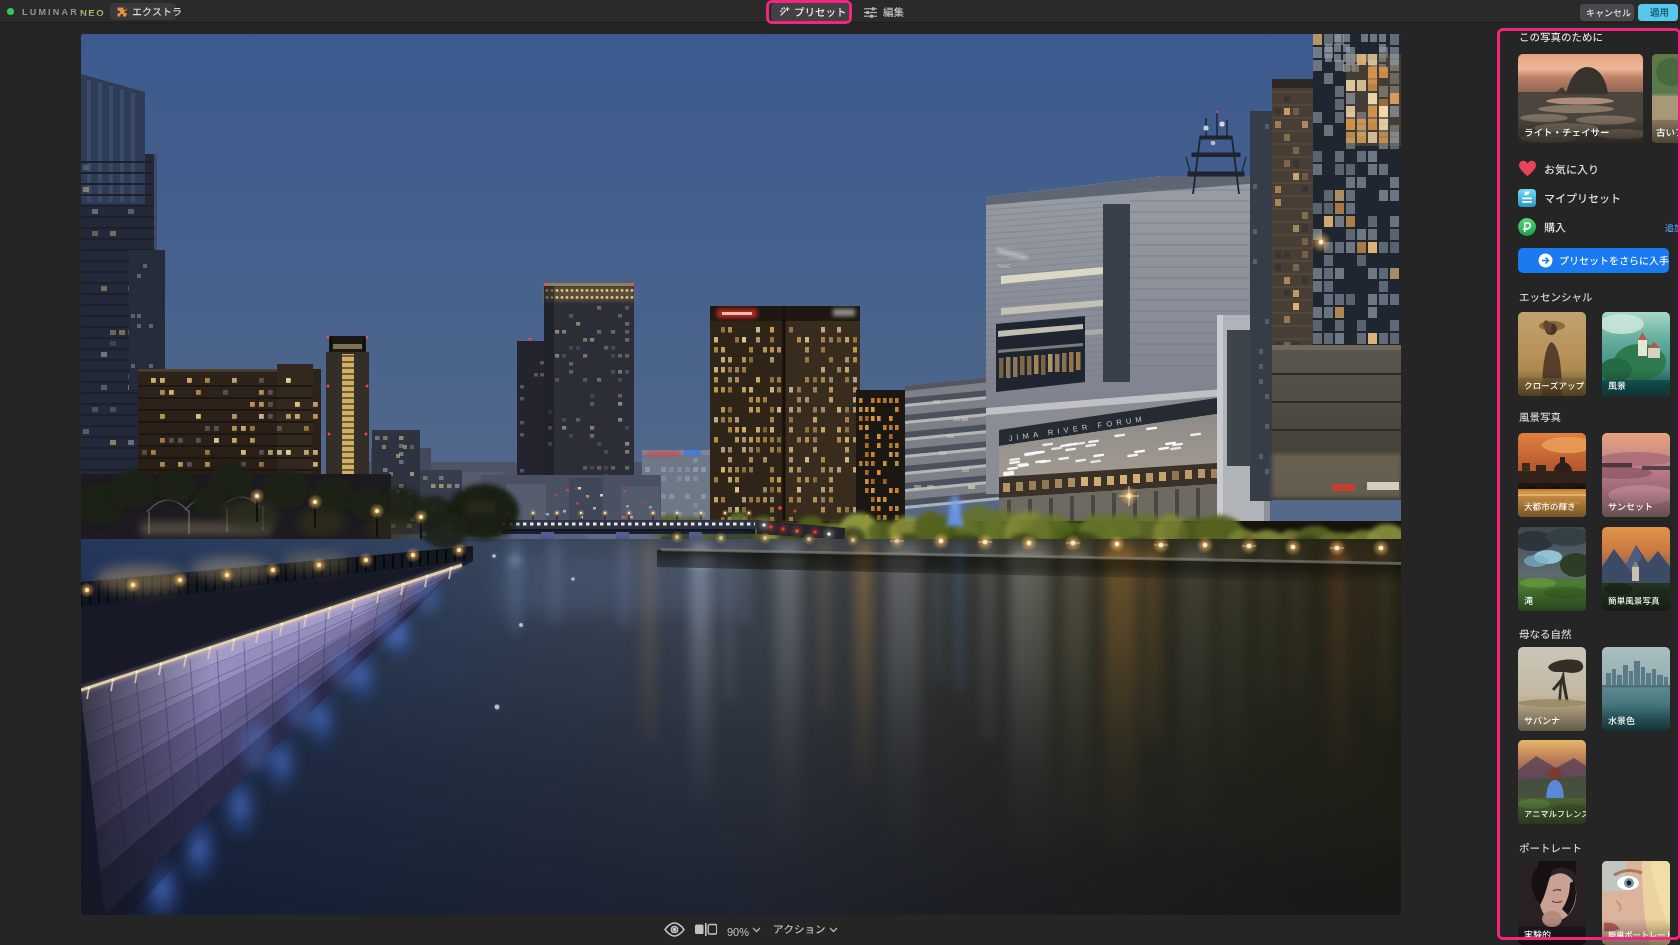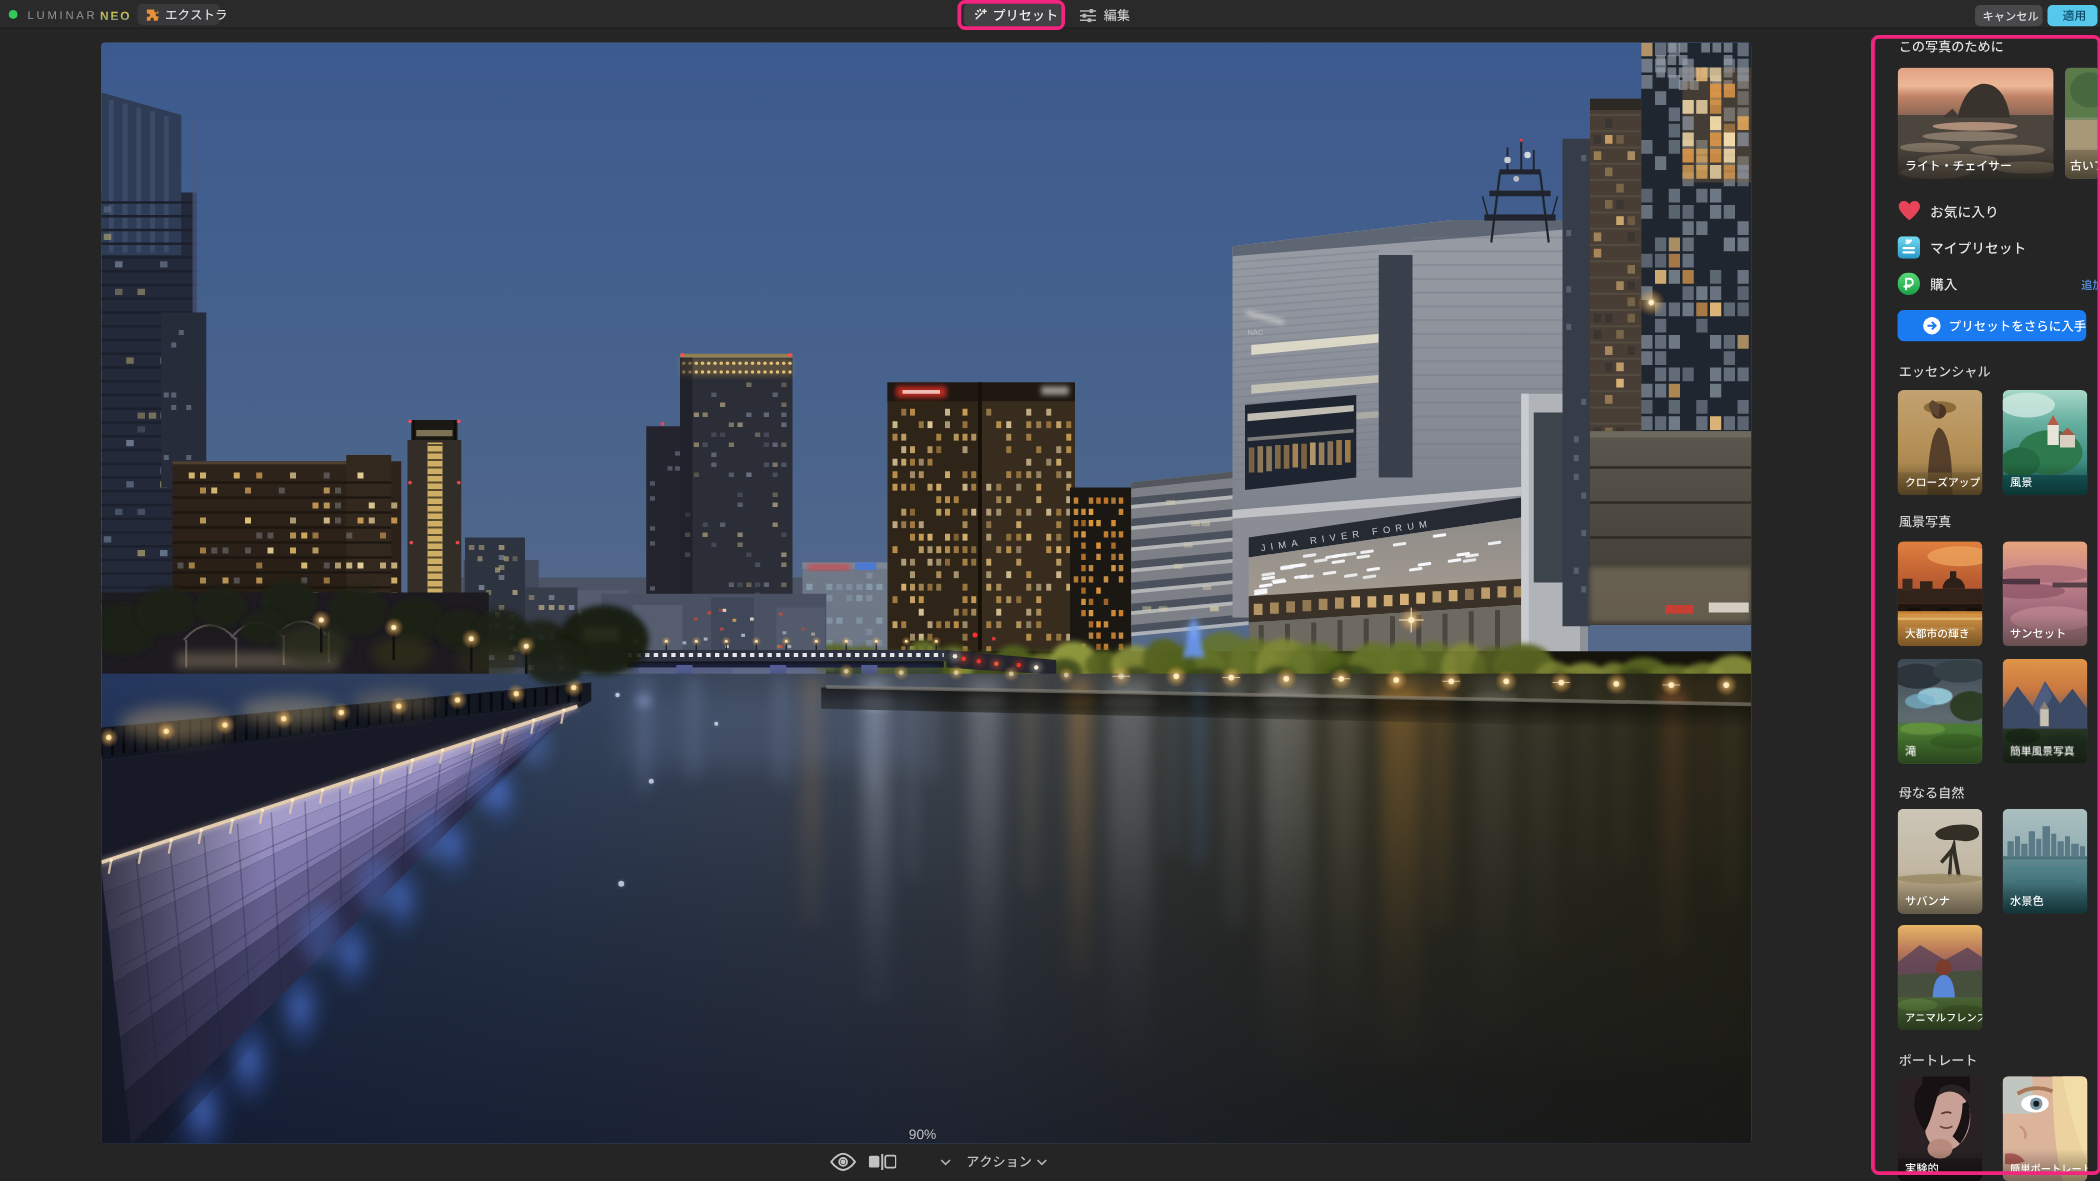--- a/index.html
+++ b/index.html
@@ -1738,21 +1738,21 @@
 <circle cx="378" cy="516" r="2.2" fill="#ffc860"></circle>
       <circle cx="378" cy="516" r="8" fill="url(#lampw)"></circle>
 <ellipse cx="402" cy="478" rx="36" ry="28" fill="#151b10" opacity="0.92" filter="url(#b2)"></ellipse>
 <ellipse cx="364" cy="496" rx="24" ry="18" fill="#1a2012" opacity="0.88" filter="url(#b2)"></ellipse>
 <polygon points="874,458 883,492 865,492" fill="#6a96f4" opacity="0.9" filter="url(#b2)"></polygon>
 <circle cx="874" cy="470" r="6" fill="#8ab8ff" opacity="0.55" filter="url(#b4)"></circle>
     </svg>
 </div>
 <div style="position:absolute;left:0;top:0;width:1680px;height:23px;background:#2a2a2b;border-bottom:1px solid #1c1c1d"></div>
 <div style="position:absolute;left:7px;top:8px;width:7px;height:7px;border-radius:50%;background:#34c759"></div>
-<div style="position:absolute;left:22px;top:7px;font-size:9px;letter-spacing:2.2px;color:#95959a;font-weight:normal">LUMINAR</div>
+<div style="position:absolute;left:22px;top:7px;font-size:9px;letter-spacing:2.2px;color:#95959a;font-weight:bold">LUMINAR</div>
 <svg style="position:absolute;left:80px;top:7px" width="30" height="11">
     <defs>
       <linearGradient id="neog" x1="0" y1="0" x2="0" y2="1">
         <stop offset="0" stop-color="#d8c855"></stop>
         <stop offset="0.55" stop-color="#b0b060"></stop>
         <stop offset="1" stop-color="#5878c8"></stop>
       </linearGradient>
     </defs>
     <text x="0" y="9" font-family="Liberation Sans" font-size="9.5" font-weight="bold" letter-spacing="1.5" fill="url(#neog)">NEO</text>
   </svg>
@@ -1810,21 +1810,21 @@
 <svg style="position:absolute;left:664px;top:922px" width="21" height="15" viewBox="0 0 21 15" fill="none" stroke="#c2c2c2" stroke-width="1.5">
     <path d="M1 7.5 C4.5 2.2 9 1 10.5 1 C12 1 16.5 2.2 20 7.5 C16.5 12.8 12 14 10.5 14 C9 14 4.5 12.8 1 7.5 Z"></path>
     <circle cx="10.5" cy="7.5" r="3.1"></circle>
     <circle cx="10.5" cy="7.5" r="1.2" fill="#c2c2c2"></circle>
   </svg>
 <svg style="position:absolute;left:695px;top:923px" width="22" height="13" viewBox="0 0 22 13">
     <rect x="0" y="1.5" width="8.5" height="9.5" rx="1.5" fill="#c2c2c2"></rect>
     <line x1="10.8" y1="0" x2="10.8" y2="13" stroke="#c2c2c2" stroke-width="1.6"></line>
     <rect x="13.2" y="1.5" width="8.5" height="9.5" rx="1.5" fill="none" stroke="#c2c2c2" stroke-width="1.4"></rect>
   </svg>
-<div style="position:absolute;left:727px;top:902px;font-size:11px;color:#c2c2c2">90%</div>
+<div style="position:absolute;left:727px;top:926px;font-size:11px;color:#c2c2c2">90%</div>
 <svg style="position:absolute;left:752px;top:927px" width="9" height="6">
     <path d="M1 1 L4.5 4.5 L8 1" stroke="#b0b0b0" stroke-width="1.4" fill="none"></path>
   </svg>
 <svg style="position:absolute;left:772px;top:920.9px" width="56" height="17">
     <g transform="translate(1.0 12.1) scale(0.010500 -0.010500)">
       <path d="M942 676 879 735C863 731 818 728 796 728C739 728 291 728 237 728C197 728 156 732 119 737V626C162 629 197 632 237 632C290 632 720 632 785 632C756 575 669 476 581 425L664 358C771 434 866 561 909 634C917 646 933 665 942 676ZM538 543H424C429 514 430 490 430 463C430 297 407 171 264 79C232 56 197 40 168 30L260 -45C523 90 538 282 538 543Z M1553 778 1437 816C1429 787 1412 746 1400 726C1353 638 1260 499 1086 395L1174 329C1279 399 1364 488 1428 574H1740C1722 490 1662 364 1588 279C1499 175 1380 87 1187 29L1280 -54C1467 18 1588 109 1680 223C1770 333 1829 467 1856 563C1863 583 1874 608 1884 624L1802 674C1783 667 1755 664 1727 664H1487L1501 689C1512 709 1533 748 1553 778Z M2304 779 2247 693C2309 658 2416 587 2467 550L2526 636C2479 670 2366 744 2304 779ZM2139 66 2198 -37C2289 -20 2429 28 2530 87C2692 181 2831 309 2921 445L2860 551C2779 409 2644 275 2477 180C2372 122 2250 85 2139 66ZM2152 552 2095 466C2159 432 2265 364 2318 326L2376 415C2329 448 2215 519 2152 552Z M3207 72V-27C3224 -26 3261 -24 3291 -24H3683L3682 -64H3782C3781 -48 3780 -20 3780 -4C3780 78 3780 458 3780 495C3780 515 3780 541 3781 553C3767 553 3736 552 3713 552C3631 552 3397 552 3330 552C3299 552 3241 553 3218 556V459C3239 460 3299 462 3330 462C3397 462 3647 462 3683 462V316H3340C3305 316 3265 318 3242 319V224C3264 226 3305 226 3341 226H3683V68H3291C3256 68 3224 70 3207 72Z M4233 745 4160 667C4234 617 4358 508 4410 455L4489 536C4433 594 4303 698 4233 745ZM4130 76 4197 -27C4352 1 4479 60 4580 122C4736 218 4859 354 4931 484L4870 593C4809 465 4684 315 4523 216C4427 157 4297 101 4130 76Z" fill="#c2c2c2"></path>
     </g>
   </svg>
 <svg style="position:absolute;left:829px;top:927px" width="9" height="6">
     <path d="M1 1 L4.5 4.5 L8 1" stroke="#b0b0b0" stroke-width="1.4" fill="none"></path>

